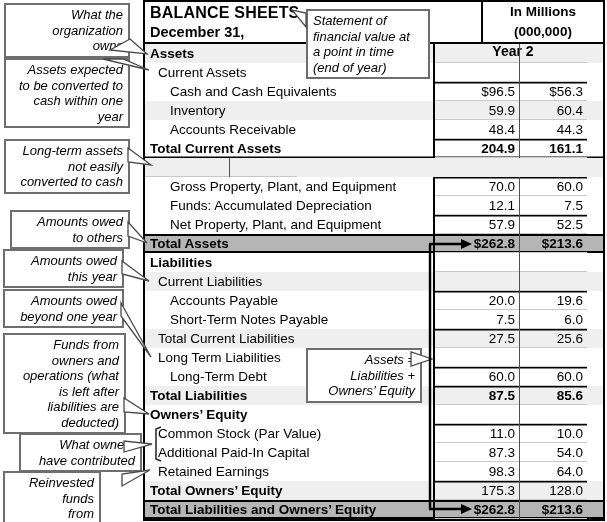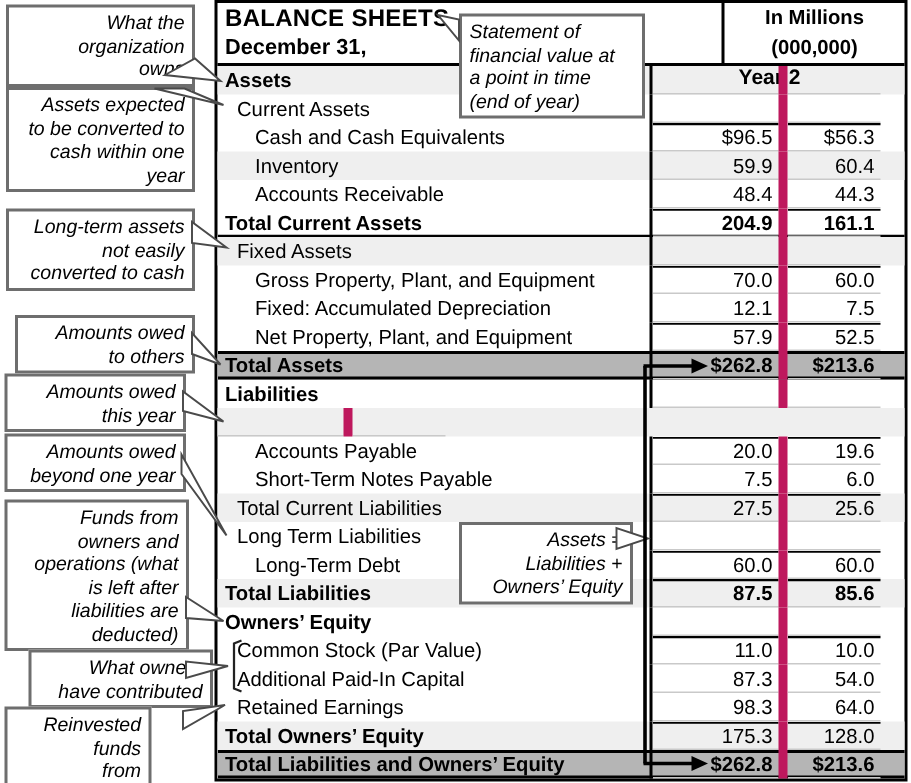--- a/index.html
+++ b/index.html
@@ -18,21 +18,21 @@
   .years{display:flex;font-size:14px;font-weight:bold;line-height:19px;}
   .years div{width:50%;}
 
   .row{display:flex;height:19px;line-height:19px;font-size:13.5px;box-sizing:border-box;}
   .lbl{width:290px;box-sizing:border-box;border-right:2px solid #000;
        padding-left:5px;white-space:nowrap;overflow:hidden;}
   .ind1 .lbl{padding-left:13px;}
   .ind2 .lbl{padding-left:25px;}
   .val{width:84px;box-sizing:border-box;text-align:right;padding-right:4px;
        box-shadow:inset 0 -1px 0 #c9c9c9;}
-  .v1{border-left:6px solid #be185d;width:68px;}
+  .v1{border-left:1px solid #be185d;width:68px;}
   .bold .lbl{font-weight:bold;}
   .boldv .val{font-weight:bold;}
   .bg-light{background:#efefef;}
   .bg-mid{background:#b5b5b5;}
   .ln-block .val{box-shadow:inset 0 1.5px 0 #000, inset 0 -1px 0 #c9c9c9;}
   .ln-subb{box-shadow:inset 0 -1.5px 0 #000;}
   .ln-grand{box-shadow:inset 0 2px 0 #000, inset 0 -2px 0 #000;}
 
   
   .callout{position:absolute;background:#fff;border:2px solid #6e6e6e;
@@ -96,50 +96,50 @@
           <div class="lbl">Accounts Receivable</div>
           <div class="val v2">48.4</div>
           <div class="val v1">44.3</div>
         </div>
         <div class="row ind0 bold boldv bg-white ln-block ln-subb">
           <div class="lbl">Total Current Assets</div>
           <div class="val v2">204.9</div>
           <div class="val v1">161.1</div>
         </div>
         <div class="row ind1 bg-light">
-          <div class="lbl">Fixed Assets</div>
           <div class="val v2"></div>
           <div class="val v1"></div>
         </div>
         <div class="row ind2 bg-white ln-block">
           <div class="lbl">Gross Property, Plant, and Equipment</div>
           <div class="val v2">70.0</div>
           <div class="val v1">60.0</div>
         </div>
         <div class="row ind2 bg-white">
-          <div class="lbl">Fixed: Accumulated Depreciation</div>
+          <div class="lbl">Funds: Accumulated Depreciation</div>
           <div class="val v2">12.1</div>
           <div class="val v1">7.5</div>
         </div>
         <div class="row ind2 bg-white ln-block">
           <div class="lbl">Net Property, Plant, and Equipment</div>
           <div class="val v2">57.9</div>
           <div class="val v1">52.5</div>
         </div>
         <div class="row ind0 bold boldv bg-mid ln-grand">
           <div class="lbl">Total Assets</div>
           <div class="val v2">$262.8</div>
           <div class="val v1">$213.6</div>
         </div>
         <div class="row ind0 bold bg-white">
           <div class="lbl">Liabilities</div>
           <div class="val v2"></div>
           <div class="val v1"></div>
         </div>
         <div class="row ind1 bg-light">
+          <div class="lbl">Current Liabilities</div>
           <div class="val v2"></div>
           <div class="val v1"></div>
         </div>
         <div class="row ind2 bg-white ln-block">
           <div class="lbl">Accounts Payable</div>
           <div class="val v2">20.0</div>
           <div class="val v1">19.6</div>
         </div>
         <div class="row ind2 bg-white">
           <div class="lbl">Short-Term Notes Payable</div>

